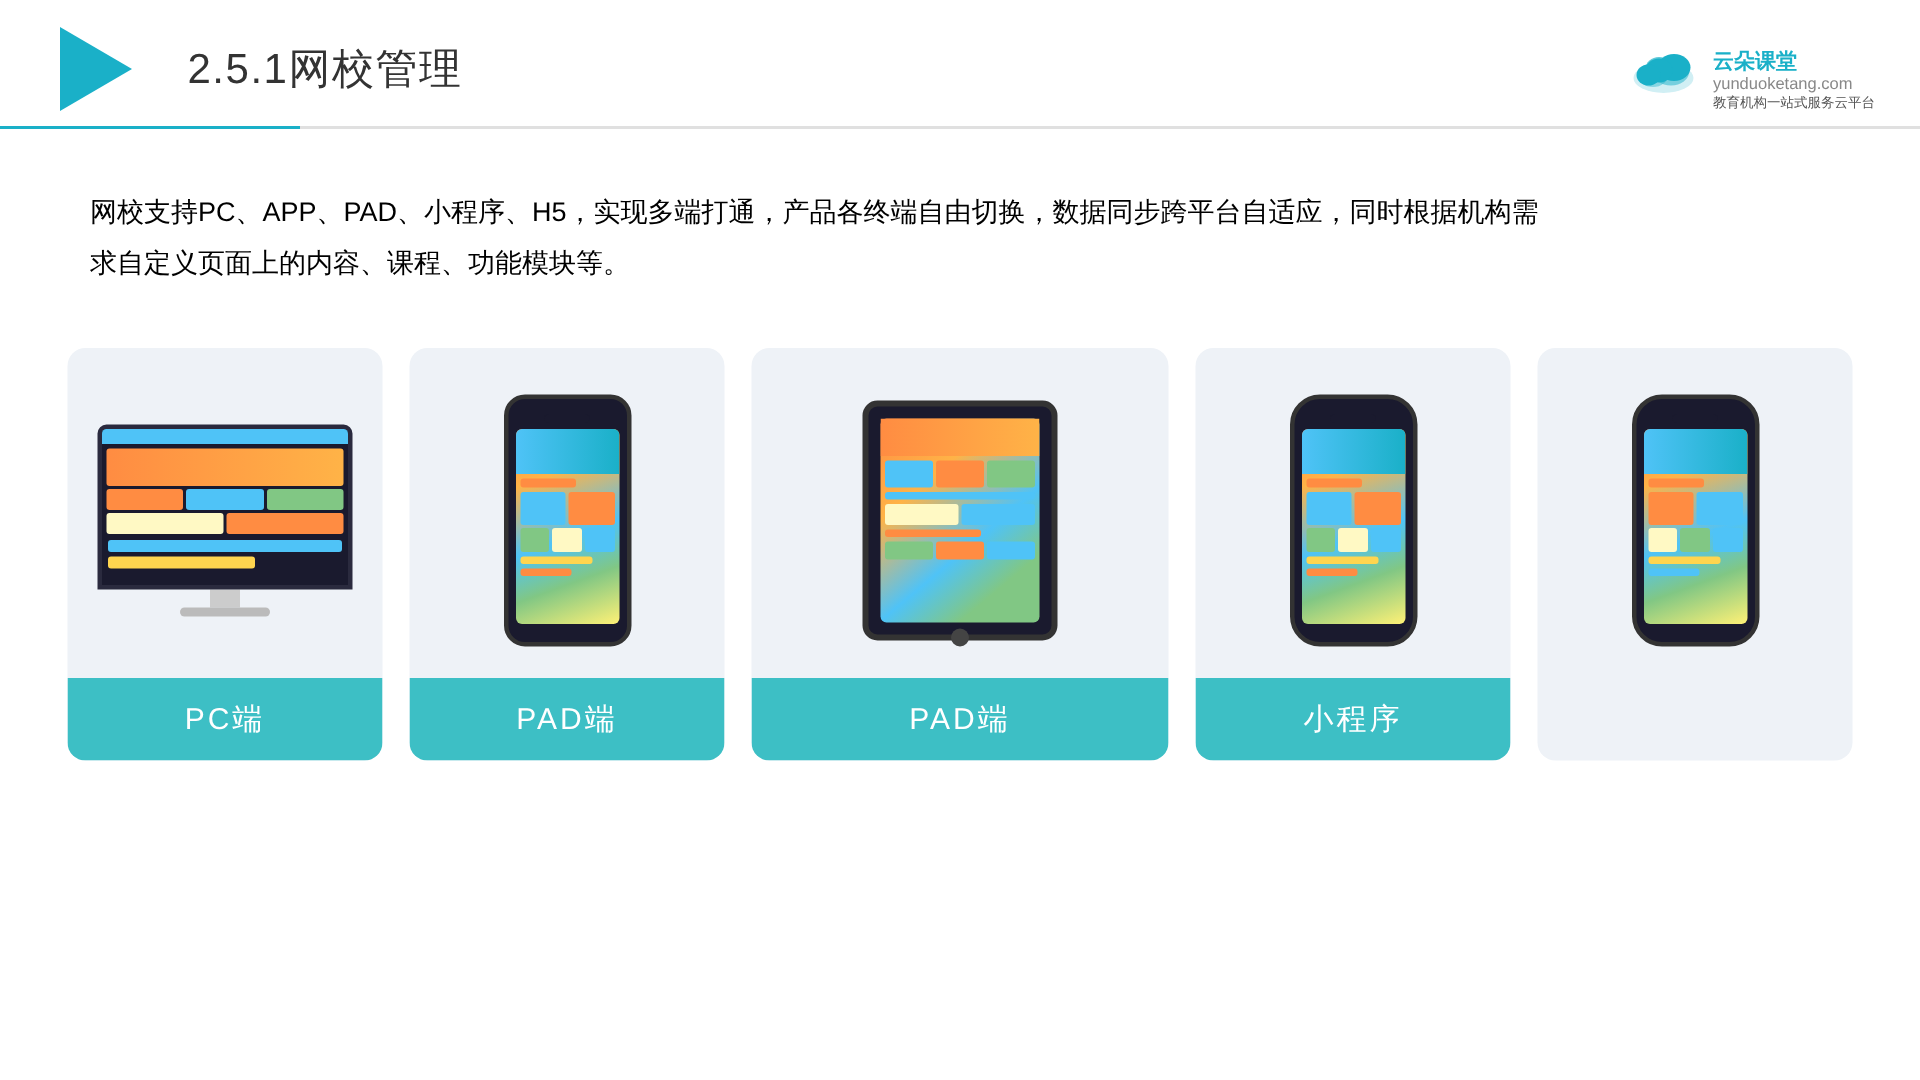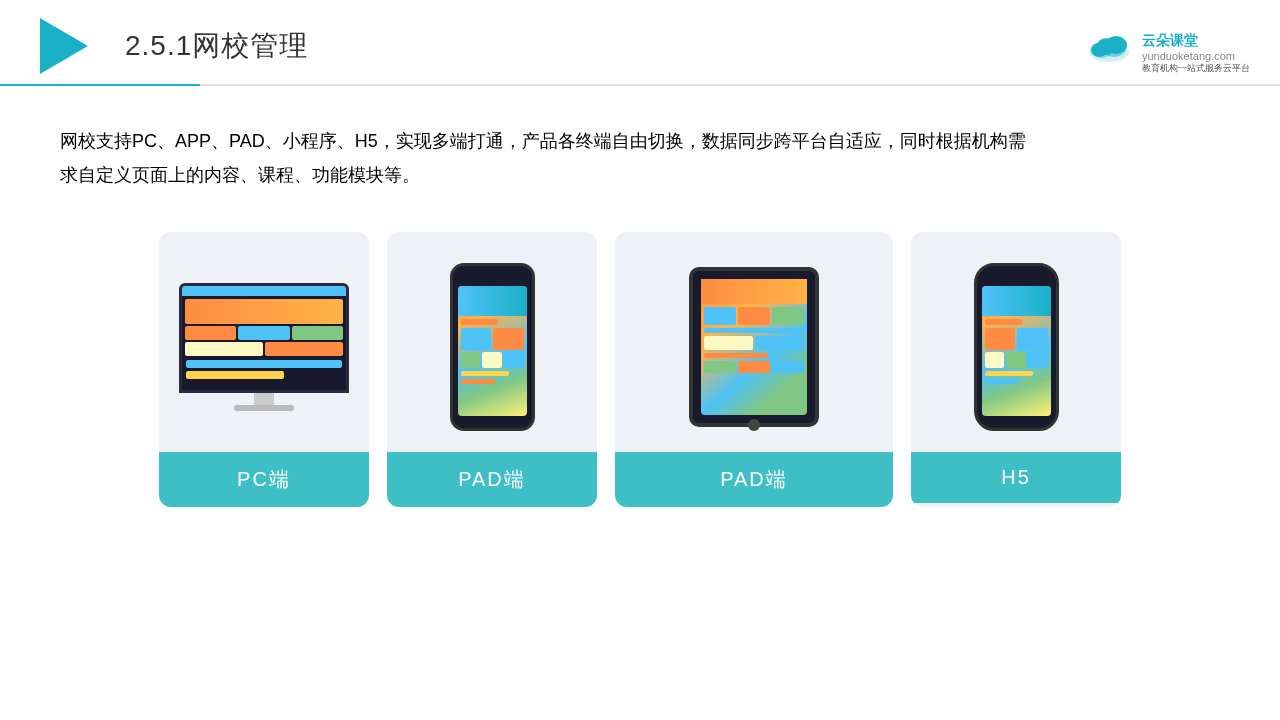--- a/index.html
+++ b/index.html
@@ -374,42 +374,68 @@
               </div>
             </div>
           </div>
           <div class="tablet-home"></div>
         </div>
       </div>
     </div>
     <div class="card-label">PAD端</div>
   </div>
 
-
   <div class="card" style="background:#eef2f7;">
     <div class="card-image-area">
       <div class="phone-mockup">
         <div class="phone-body" style="border-radius:20px;">
           <div class="phone-notch"></div>
           <div class="phone-screen">
             <div class="screen-content">
               <div class="screen-hero" style="height:30px;background:linear-gradient(90deg,#4fc3f7,#1ab0c8);margin:0 0 3px 0;border-radius:0;"></div>
               <div class="screen-bar orange" style="margin:3px;width:55%;height:6px;"></div>
               <div class="mini-content">
+                <div class="mini-block blue" style="height:22px;"></div>
                 <div class="mini-block orange" style="height:22px;"></div>
-                <div class="mini-block blue" style="height:22px;"></div>
-              </div>
-              <div class="mini-content">
+              </div>
+              <div class="mini-content">
+                <div class="mini-block green" style="height:16px;"></div>
                 <div class="mini-block yellow" style="height:16px;"></div>
-                <div class="mini-block green" style="height:16px;"></div>
                 <div class="mini-block blue" style="height:16px;"></div>
               </div>
               <div class="screen-bar" style="margin:3px;background:#ffd54f;height:5px;width:70%;"></div>
-              <div class="screen-bar" style="margin:3px;background:#4fc3f7;height:5px;width:50%;"></div>
+              <div class="screen-bar" style="margin:3px;background:#ff8c42;height:5px;width:50%;"></div>
             </div>
           </div>
         </div>
       </div>
     </div>
-    <div class="card-label">H5</div>
+    <div class="card-label">小程序</div>
+  </div>
+
+  <div class="card" style="background:#eef2f7;">
+    <div class="card-image-area">
+      <div class="phone-mockup">
+        <div class="phone-body" style="border-radius:20px;">
+          <div class="phone-notch"></div>
+          <div class="phone-screen">
+            <div class="screen-content">
+              <div class="screen-hero" style="height:30px;background:linear-gradient(90deg,#4fc3f7,#1ab0c8);margin:0 0 3px 0;border-radius:0;"></div>
+              <div class="screen-bar orange" style="margin:3px;width:55%;height:6px;"></div>
+              <div class="mini-content">
+                <div class="mini-block orange" style="height:22px;"></div>
+                <div class="mini-block blue" style="height:22px;"></div>
+              </div>
+              <div class="mini-content">
+                <div class="mini-block yellow" style="height:16px;"></div>
+                <div class="mini-block green" style="height:16px;"></div>
+                <div class="mini-block blue" style="height:16px;"></div>
+              </div>
+              <div class="screen-bar" style="margin:3px;background:#ffd54f;height:5px;width:70%;"></div>
+              <div class="screen-bar" style="margin:3px;background:#4fc3f7;height:5px;width:50%;"></div>
+            </div>
+          </div>
+        </div>
+      </div>
+    </div>
   </div>
 
 </div>
 
 </body></html>

